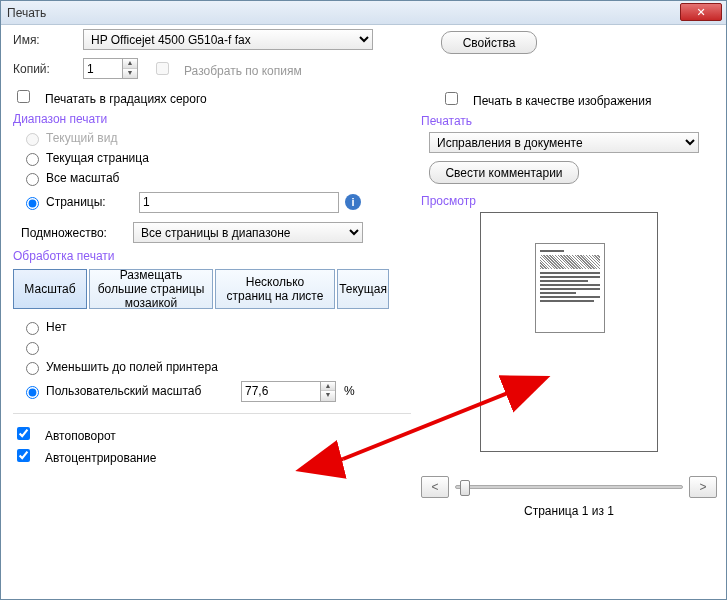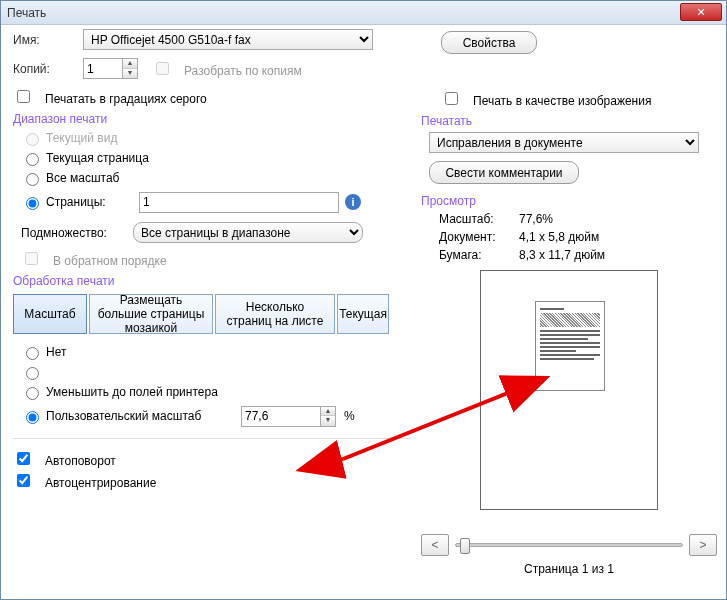--- a/index.html
+++ b/index.html
@@ -26,21 +26,21 @@
 .chk { display: flex; align-items: flex-end; gap: 12px; margin: 3px 0; }
 .chk input { width: 13px; height: 13px; }
 .chk.disabled { color: #999; }
 .group-title { color: #8b5cf6; margin: 6px 0 4px 0; }
 .group-box { padding-left: 8px; }
 .radio { display: flex; align-items: center; gap: 4px; margin: 4px 0; }
 .radio input { width: 13px; height: 13px; }
 .radio.disabled { color: #aaa; }
 .pages-input { width: 200px; margin-left: 18px; }
 .info-icon { width: 16px; height: 16px; border-radius: 50%; background: #3b78c8; color: #fff; text-align: center; line-height: 16px; font-weight: bold; font-size: 11px; margin-left: 6px; }
-.subset-select { width: 230px; border-radius: 9px; }
+.subset-select { width: 230px; }
 .tab-row { display: flex; gap: 2px; margin-top: 6px; }
 .tab-btn { border: 1px solid #8aa7c8; background: linear-gradient(#f7fbff,#e4eef9); height: 40px; display: flex; align-items: center; justify-content: center; text-align: center; padding: 0 6px; font-size: 12px; cursor: pointer; }
 .tab-btn.active { background: linear-gradient(#eaf2fd,#cfe2f8); border-color: #5b86b8; }
 .scale-input { width: 80px; }
 .scale-row { display: flex; align-items: center; margin-top: 4px; }
 .scale-row .radio { flex: 0 0 220px; }
 .print-dd { width: 270px; }
 .preview-group { margin-top: 10px; }
 .preview-info { display: grid; grid-template-columns: 80px 1fr; row-gap: 4px; margin: 4px 0 8px 18px; }
 .preview-frame { border: 1px solid #666; width: 178px; height: 240px; margin: 0 auto; position: relative; background: #fff; }
@@ -109,24 +109,20 @@
               <input type="radio" name="rng" checked="" style="">
               <span>Страницы:</span>
             </label>
           <input type="text" class="pages-input" style="margin-left: 0px;" value="1">
           <div class="info-icon">i</div>
         </div>
         <div class="row" style="margin-top:8px">
           <span style="width:112px">Подмножество:</span>
           <select class="subset-select"><option>Все страницы в диапазоне</option></select>
         </div>
-        <label class="chk disabled">
-          <input type="checkbox" disabled="" style="">
-            <span>В обратном порядке</span>
-        </label>
       </div>
 
       <div class="group-title">Обработка печати</div>
       <div class="tab-row">
         <div class="tab-btn active" style="width:74px">Масштаб</div>
         <div class="tab-btn" style="width:124px">Размещать большие страницы мозаикой</div>
         <div class="tab-btn" style="width:120px">Несколько страниц на листе</div>
         <div class="tab-btn" style="width:52px">Текущая</div>
       </div>
 
@@ -178,28 +174,20 @@
 
       <div class="group-title">Печатать</div>
       <div class="group-box">
         <select class="print-dd"><option>Исправления в документе</option></select>
         <div style="height:8px"></div>
         <button class="btn btn-flatten">Свести комментарии</button>
       </div>
 
       <div class="preview-group">
         <div class="group-title">Просмотр</div>
-        <div class="preview-info">
-          <span>Масштаб:</span>
-          <span>77,6%</span>
-          <span>Документ:</span>
-          <span>4,1 x 5,8 дюйм</span>
-          <span>Бумага:</span>
-          <span>8,3 x 11,7 дюйм</span>
-        </div>
         <div class="preview-frame">
           <div class="preview-page">
             <div class="line" style="width:40%"></div>
             <div class="blk"></div>
             <div class="line"></div>
               <div class="line"></div>
               <div class="line" style="width:80%"></div>
             <div class="line"></div>
               <div class="line"></div>
               <div class="line" style="width:60%"></div>

